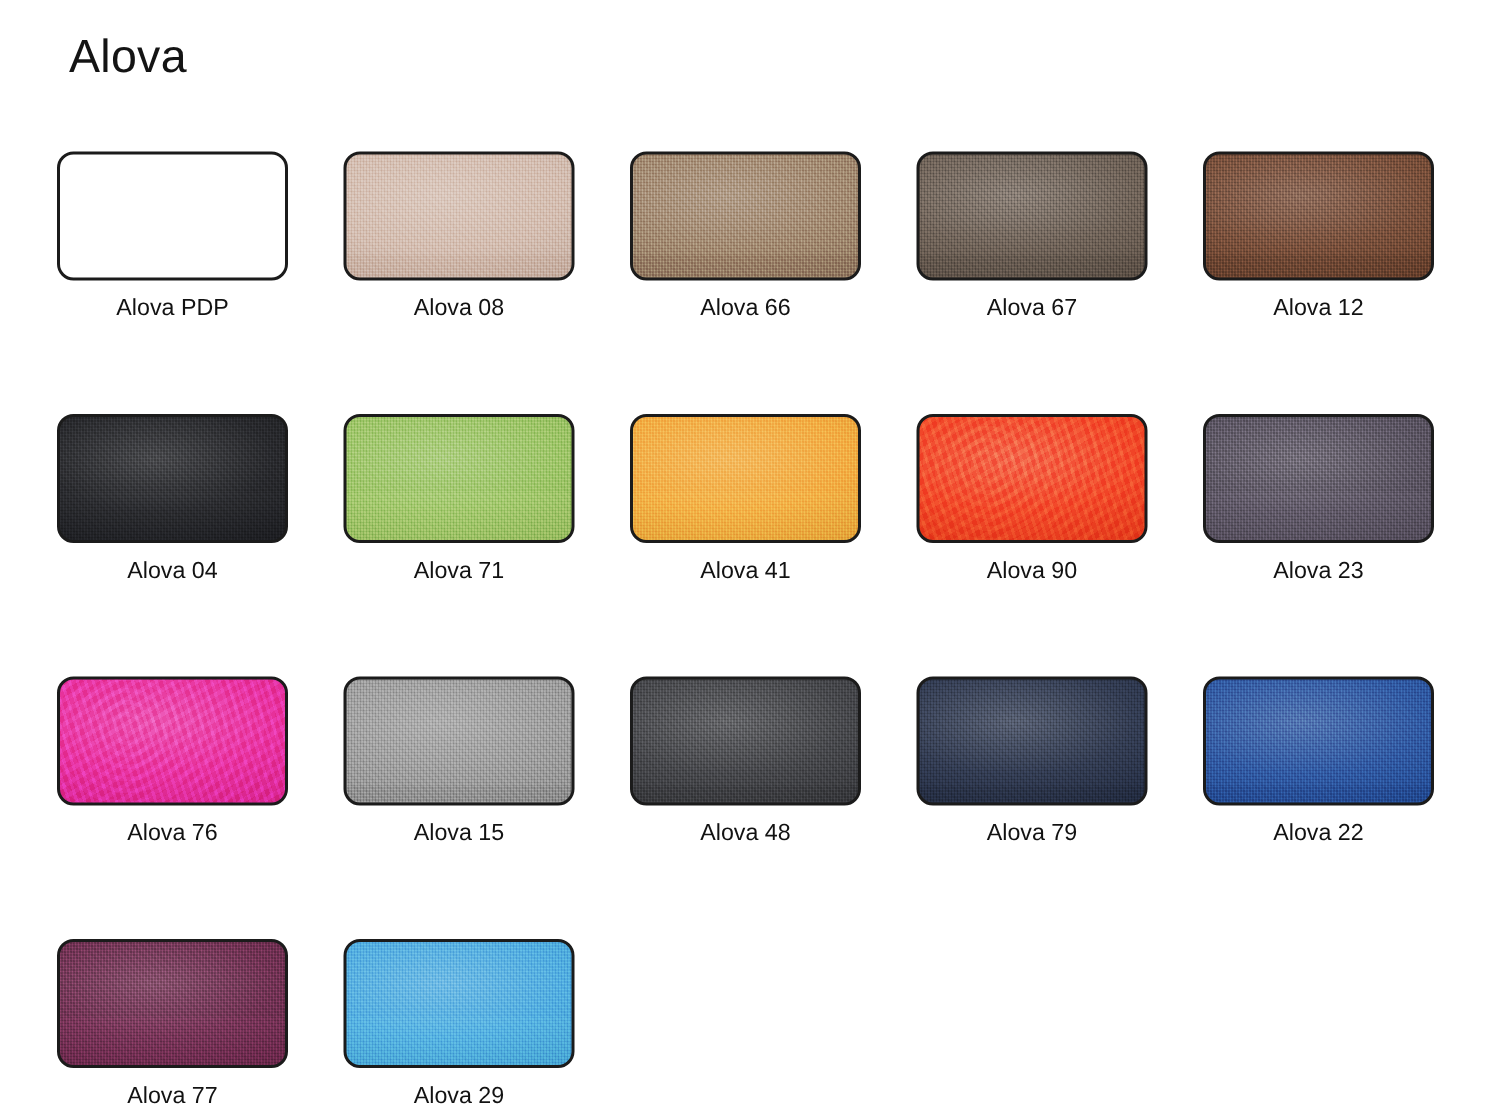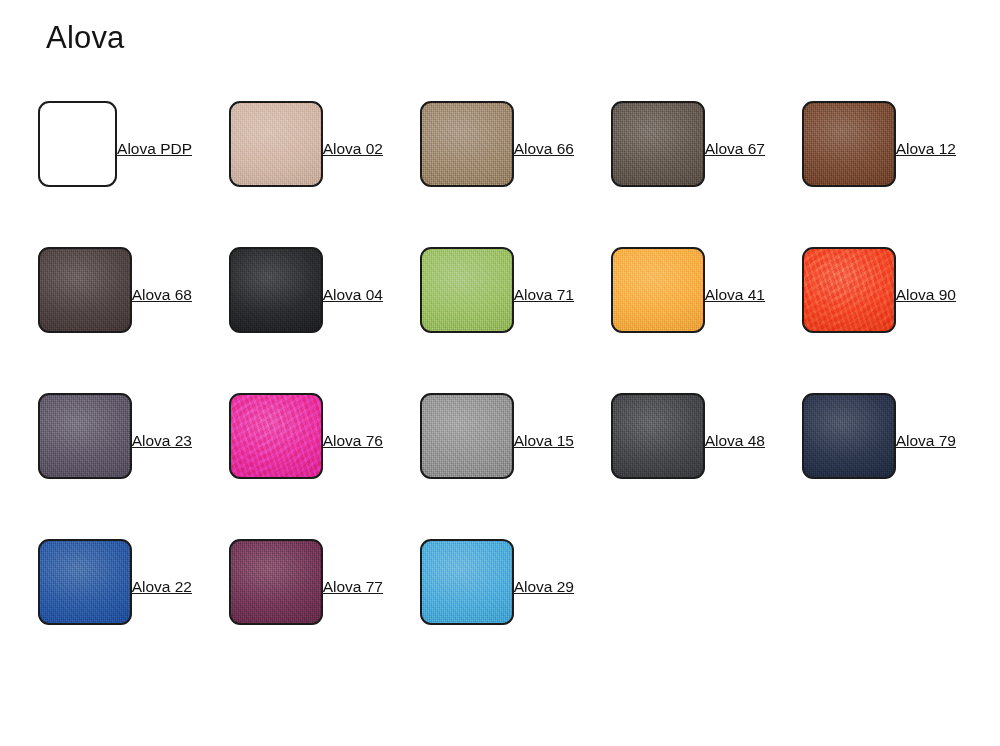--- a/index.html
+++ b/index.html
@@ -40,23 +40,22 @@
     top: 101px;
     width: 918px;
     display: grid;
     grid-template-columns: repeat(5, 154px);
     grid-column-gap: 37px;
     grid-row-gap: 60px;
   }
   .swatch-cell {
     width: 154px;
     display: flex;
-    flex-direction: row;
+    flex-direction: column;
     align-items: center;
-    text-decoration: underline;
   }
   .swatch-chip {
     position: relative;
     width: 154px;
     height: 86px;
     border-radius: 11px;
     border: 2px solid #1b1b1b;
     box-sizing: border-box;
     overflow: hidden;
     background-color: #ffffff;
@@ -134,21 +133,21 @@
   <div class="swatch-grid" id="swatch-grid">
       <div class="swatch-cell">
         <div class="swatch-chip plain" style="background-color: rgb(255, 255, 255);"></div>
         <div class="swatch-label">Alova PDP</div>
       </div>
       <div class="swatch-cell">
         <div class="swatch-chip" style="background-color: rgb(205, 179, 164);">
           <span class="sheen"></span>
           <span class="weave"></span>
         </div>
-        <div class="swatch-label">Alova 02</div>
+        <div class="swatch-label">Alova 08</div>
       </div>
       <div class="swatch-cell">
         <div class="swatch-chip" style="background-color: rgb(156, 130, 104);">
           <span class="sheen"></span>
           <span class="weave"></span>
         </div>
         <div class="swatch-label">Alova 66</div>
       </div>
       <div class="swatch-cell">
         <div class="swatch-chip" style="background-color: rgb(93, 81, 71);">
@@ -158,27 +157,20 @@
         <div class="swatch-label">Alova 67</div>
       </div>
       <div class="swatch-cell">
         <div class="swatch-chip" style="background-color: rgb(111, 69, 48);">
           <span class="sheen"></span>
           <span class="weave"></span>
         </div>
         <div class="swatch-label">Alova 12</div>
       </div>
       <div class="swatch-cell">
-        <div class="swatch-chip" style="background-color: rgb(69, 58, 57);">
-          <span class="sheen"></span>
-          <span class="weave"></span>
-        </div>
-        <div class="swatch-label">Alova 68</div>
-      </div>
-      <div class="swatch-cell">
         <div class="swatch-chip" style="background-color: rgb(31, 32, 36);">
           <span class="sheen"></span>
           <span class="weave"></span>
         </div>
         <div class="swatch-label">Alova 04</div>
       </div>
       <div class="swatch-cell">
         <div class="swatch-chip" style="background-color: rgb(148, 191, 92);">
           <span class="sheen"></span>
           <span class="weave"></span>

